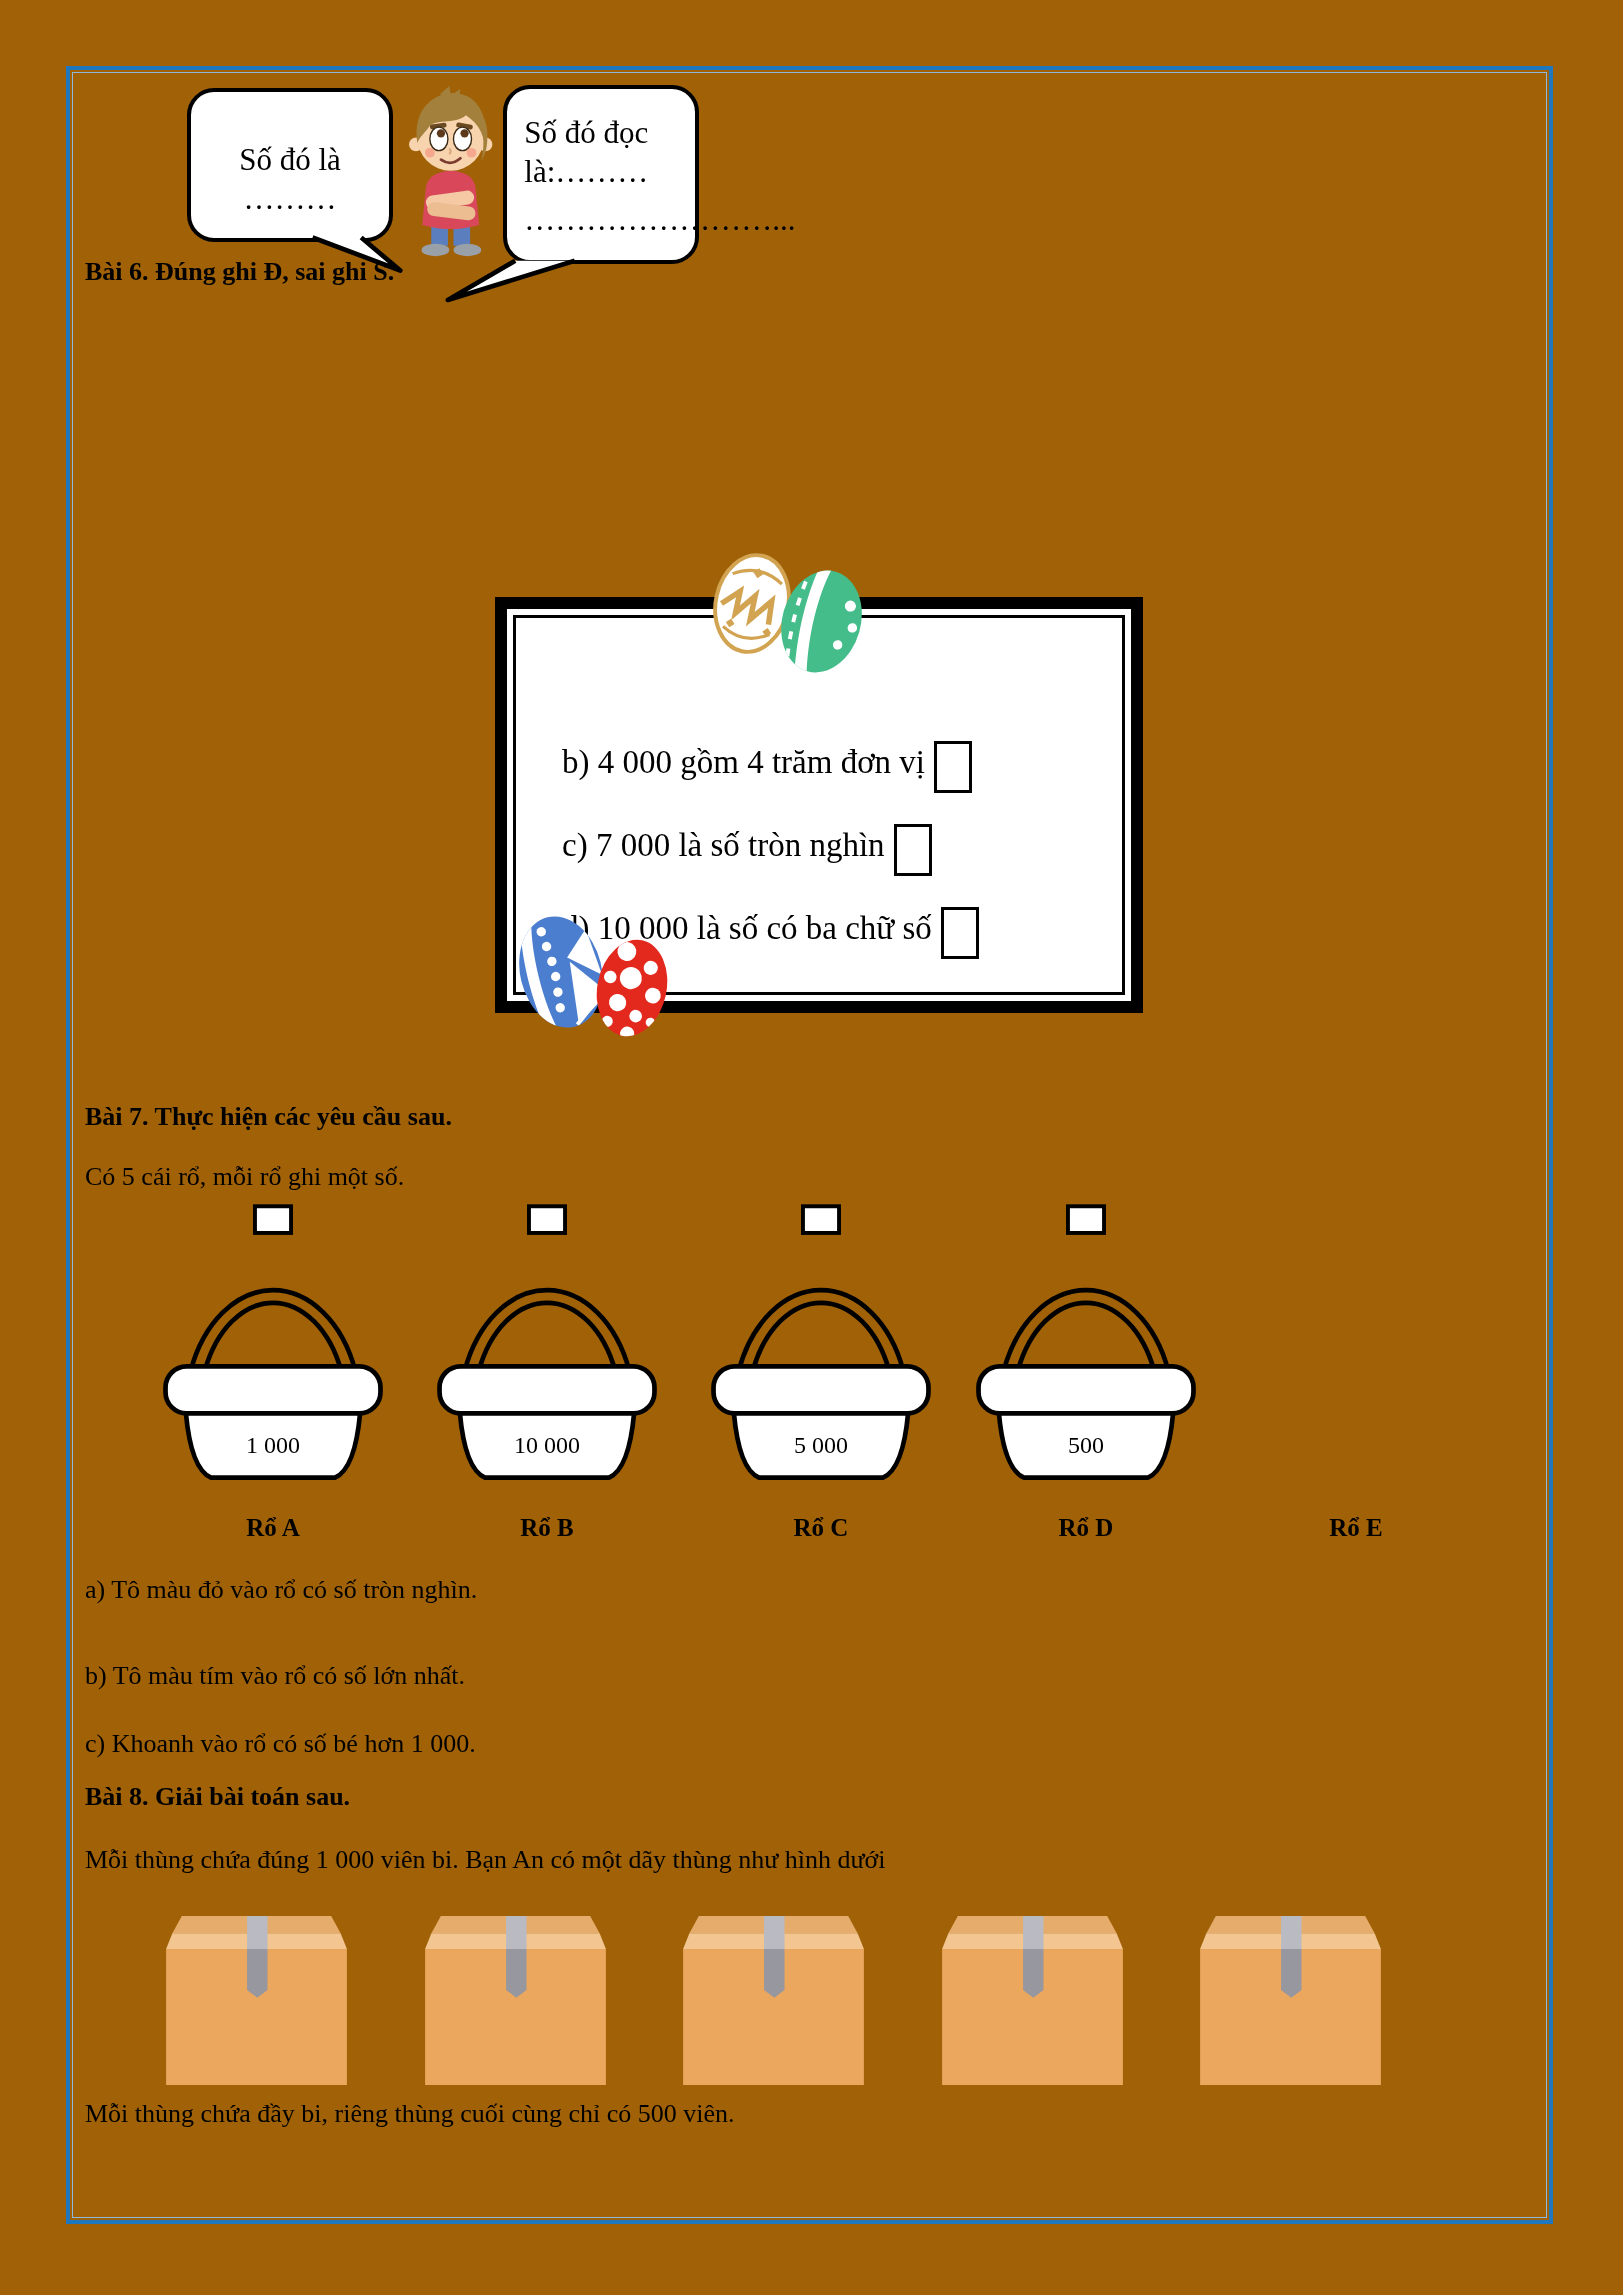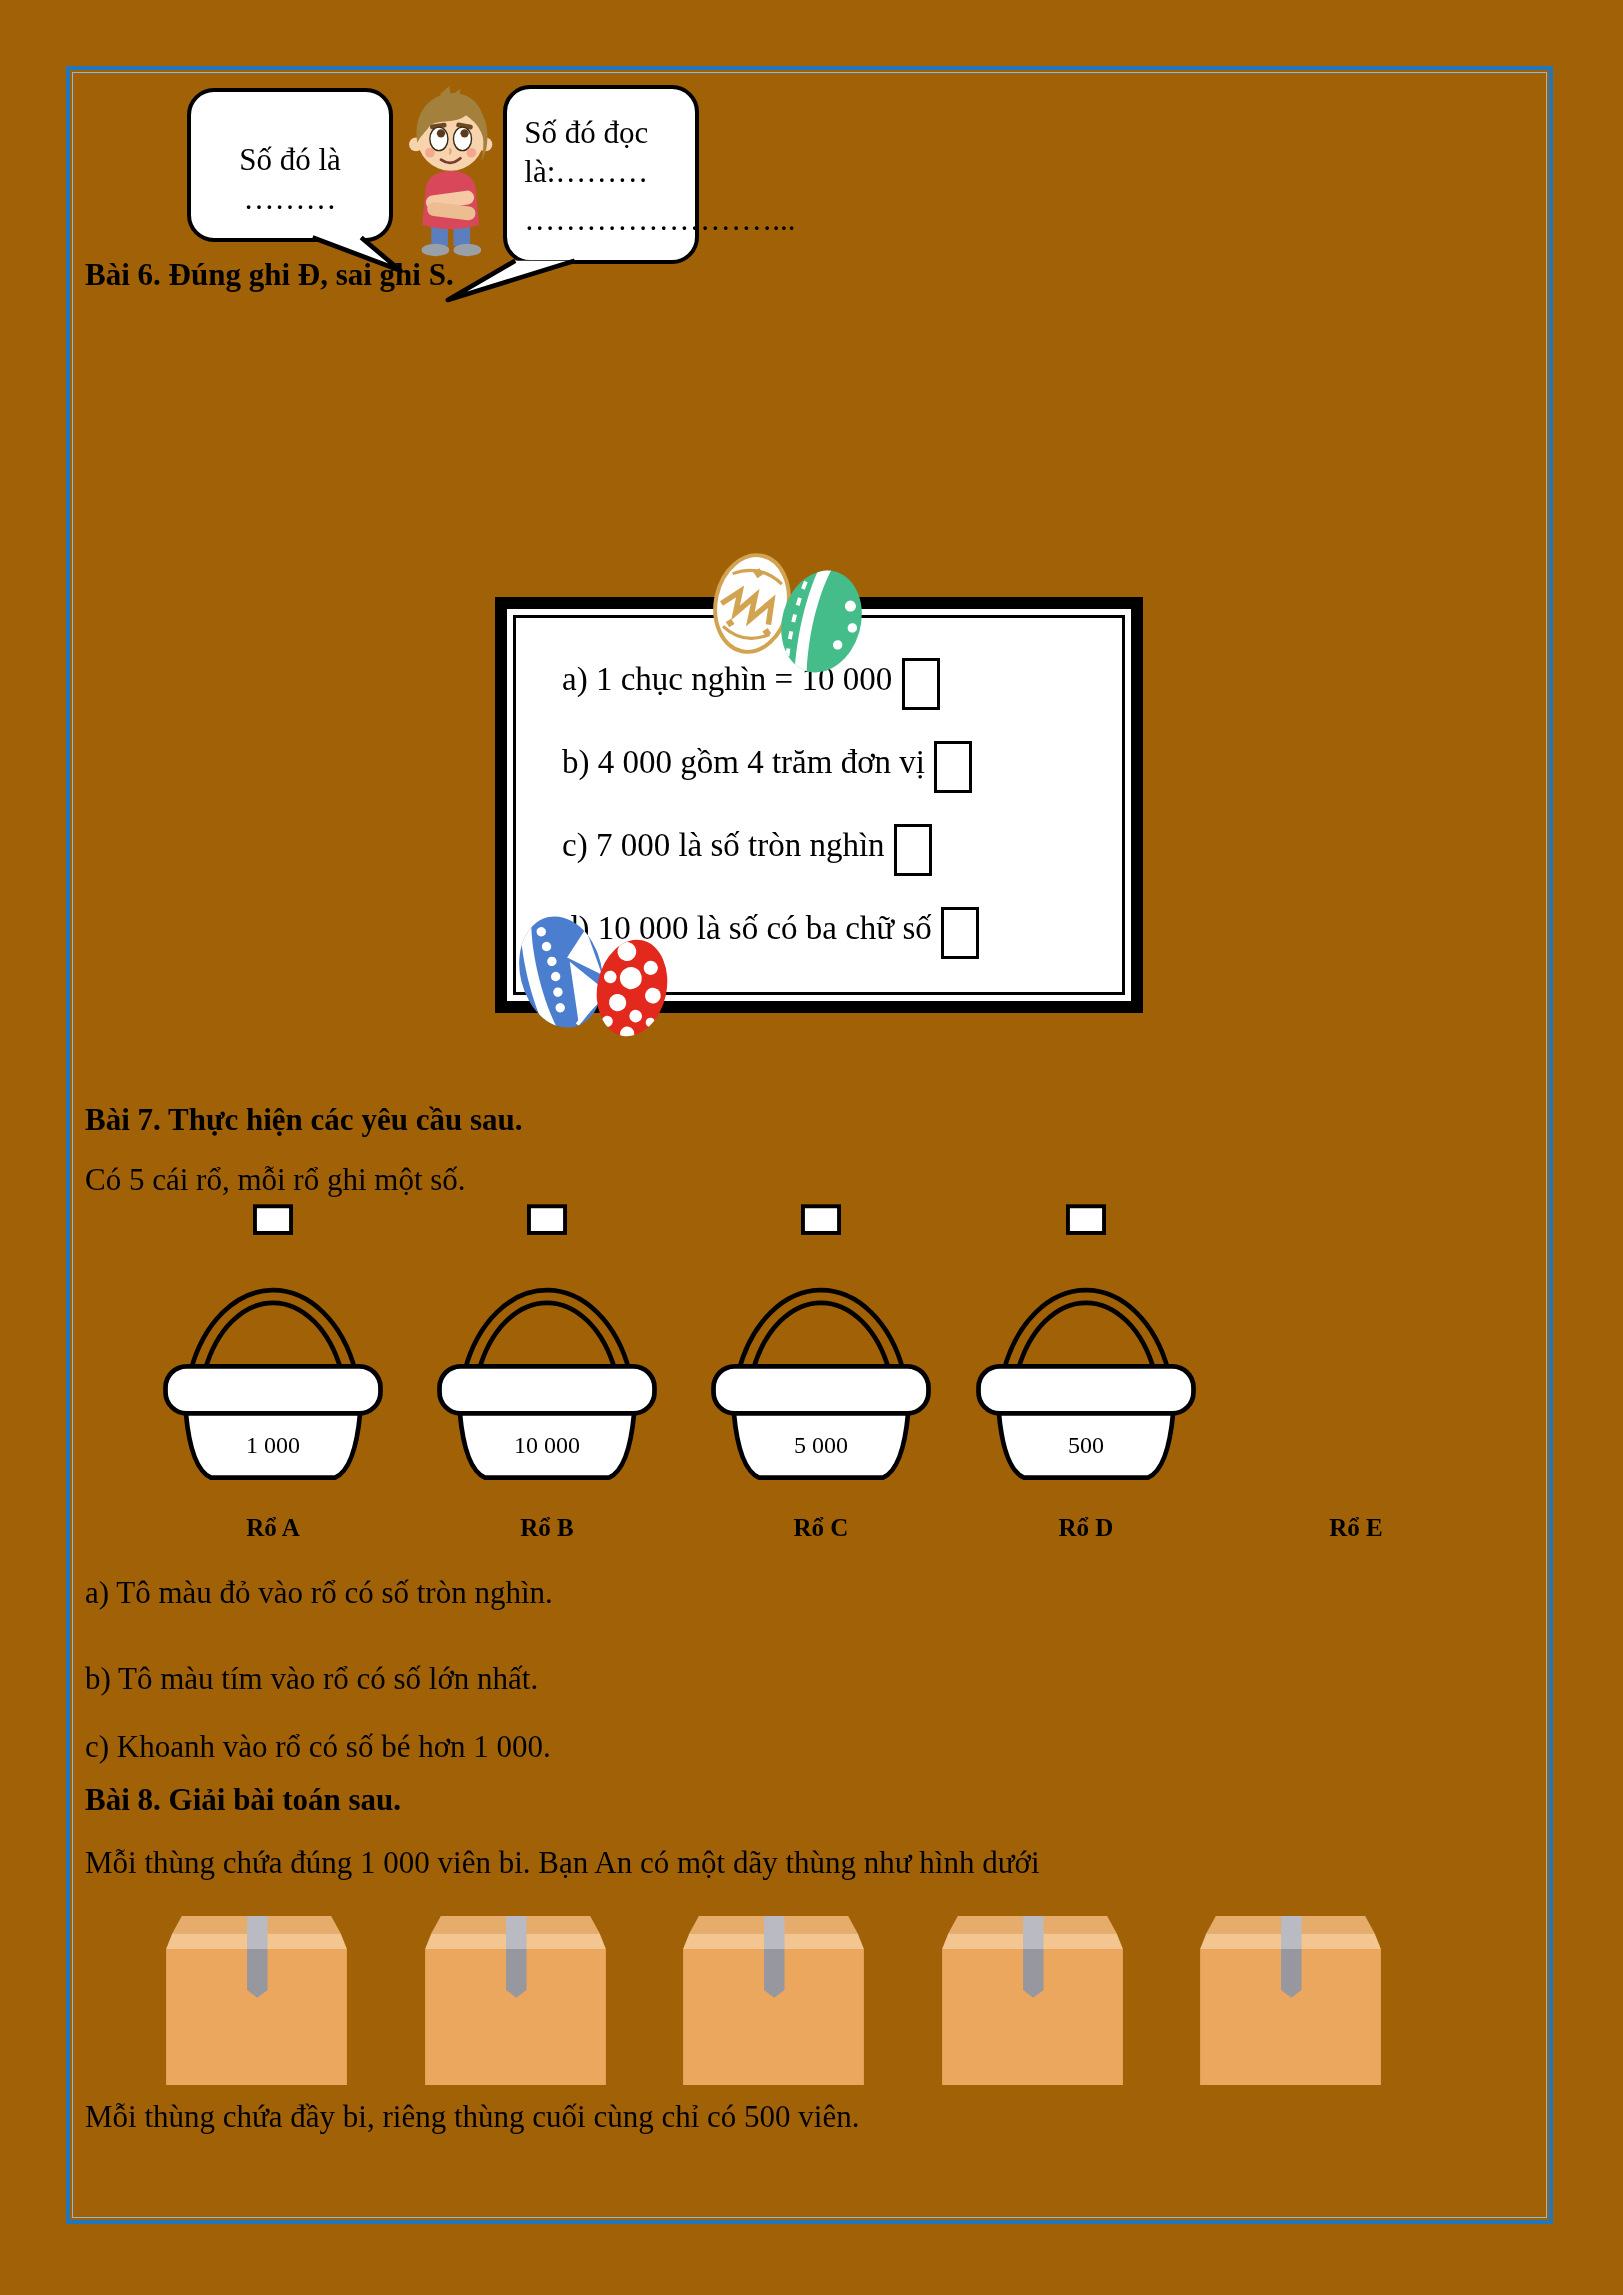--- a/index.html
+++ b/index.html
@@ -6,21 +6,21 @@
   #page{
     position:relative;width:1623px;height:2295px;background:#a16207;overflow:hidden;
     font-family:"Liberation Serif","DejaVu Serif",serif;color:#000;
   }
   
   .page-frame{position:absolute;left:66px;top:66px;width:1487px;height:2158px;
     border:4.7px solid #1F77BE;box-sizing:border-box;}
   .page-frame-inner{position:absolute;left:2.4px;top:2.4px;right:2.4px;bottom:2.4px;
     border:1.6px solid #8BB9E2;}
   .abs{position:absolute;}
-  .txt{font-size:31px;line-height:1.2;white-space:nowrap;}
+  .txt{font-size:26px;line-height:1.2;white-space:nowrap;}
   .bold{font-weight:bold;}
   
   .bubble{position:absolute;background:#fff;border:4.7px solid #000;border-radius:27px;box-sizing:border-box;}
   .bubble-text{position:absolute;font-size:31px;line-height:1.25;}
   .tail{position:absolute;overflow:visible;}
   
   .b6-frame{position:absolute;left:495px;top:597px;width:648px;height:416px;
     border:12.6px solid #000;box-sizing:border-box;background:#fff;}
   .b6-frame-inner{position:absolute;left:6.3px;top:6.3px;right:6.3px;bottom:6.3px;border:3.1px solid #000;}
   .b6-item{position:absolute;left:55px;font-size:33px;white-space:nowrap;}
@@ -91,21 +91,20 @@
     <div class="bubble-text" style="left:17.3px;top:112px;">……………………...</div>
   </div>
   <svg class="tail" style="left:440px;top:259px;" width="141" height="49" viewBox="0 0 180 62">
     <path d="M 172,2 L 10,52 L 96,2" fill="#ffffff" stroke="#000" stroke-width="6" stroke-linejoin="round"></path>
   </svg>
 
   <div class="abs txt bold" style="left:85px;top:256px;">Bài 6. Đúng ghi Đ, sai ghi S.</div>
 
   <div class="b6-frame">
     <div class="b6-frame-inner"></div>
-    <div class="b6-item" style="top:49px;"><span>a) 1 chục nghìn = 10 000</span><span class="answer-box"></span></div>
     <div class="b6-item" style="top:132px;"><span>b) 4 000 gồm 4 trăm đơn vị</span><span class="answer-box"></span></div>
     <div class="b6-item" style="top:215px;"><span>c) 7 000 là số tròn nghìn</span><span class="answer-box"></span></div>
     <div class="b6-item" style="top:298px;"><span>d) 10 000 là số có ba chữ số</span><span class="answer-box"></span></div>
   </div>
 
   <svg class="abs" style="left:711px;top:550px;" width="82" height="107" viewBox="0 0 104 136">
     <g transform="rotate(12 52 68)">
       <ellipse cx="52" cy="68" rx="46" ry="62" fill="#ffffff" stroke="#D2A350" stroke-width="5"></ellipse>
       <path d="M14,76 L34,56 L34,84 L54,58 L54,88 L76,60 L78,90" fill="none" stroke="#D2A350" stroke-width="7"></path>
       <path d="M20,36 Q52,16 84,36" fill="none" stroke="#D2A350" stroke-width="4"></path>

